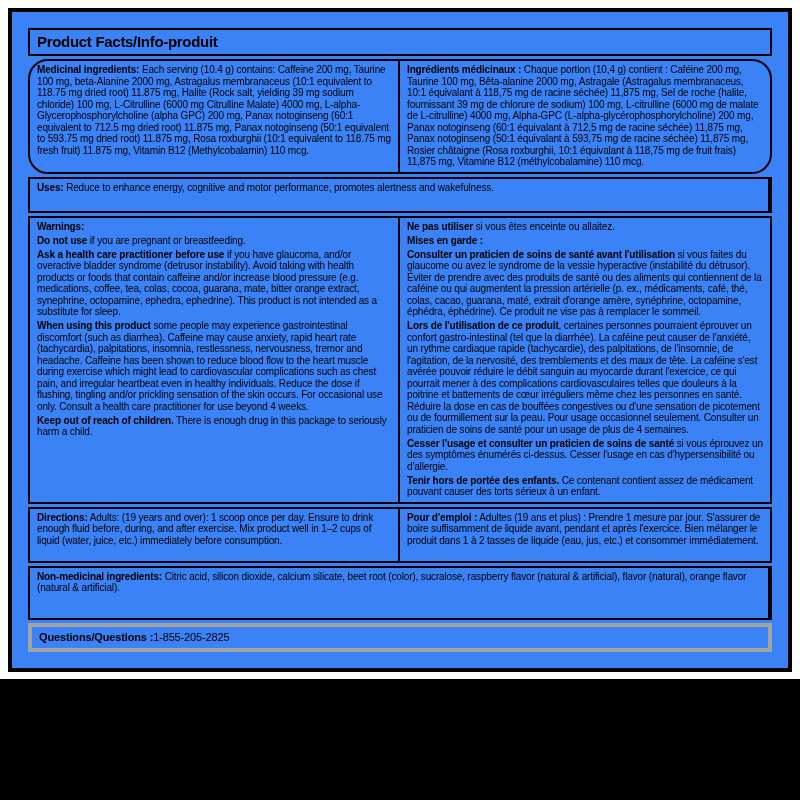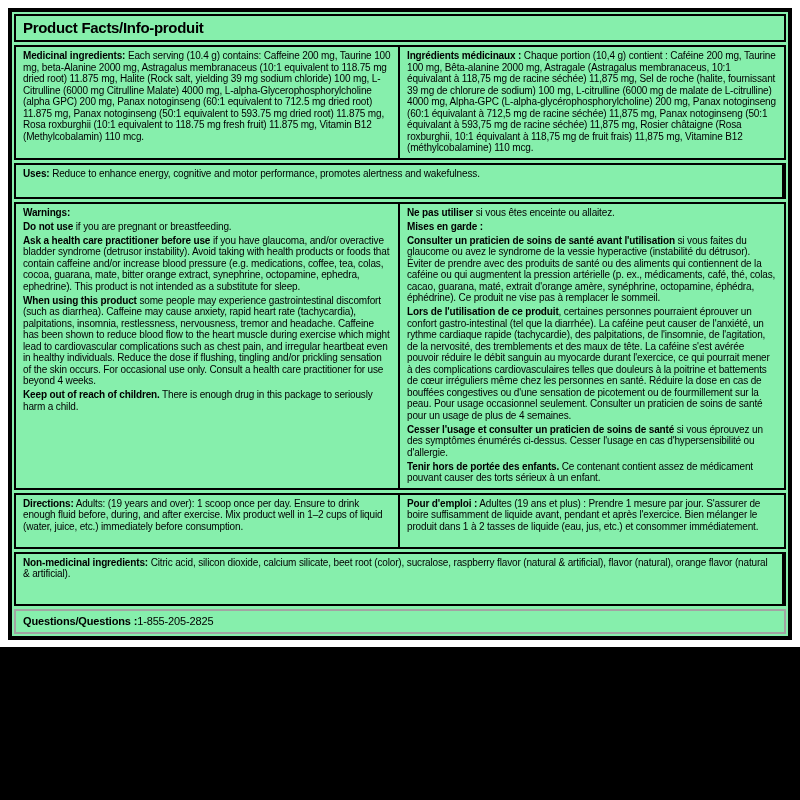--- a/index.html
+++ b/index.html
@@ -11,22 +11,22 @@
     color: #000000;
     font-family: "Liberation Sans", sans-serif;
     -webkit-font-smoothing: antialiased;
   }
   .page {
     background: #ffffff;
     padding: 8px 8px 7px 8px;
   }
   .frame {
     border: 4px solid #000;
-    background: #86efac;
-    padding: 2px;
+    background: #3b82f6;
+    padding: 16px;
   }
   .titlebox {
     border: 2px solid #000;
     padding: 3px 7px 4px;
     margin-bottom: 3px;
     font-size: 15px;
     font-weight: bold;
     letter-spacing: -0.3px;
   }
   .sec {
@@ -40,27 +40,27 @@
     flex: 1 1 50%;
     padding: 3px 7px 4px 7px;
     font-size: 10px;
     line-height: 11.5px;
     letter-spacing: -0.15px;
   }
   .col.en { border-right: 2px solid #000; }
   .col p { margin: 0 0 2.5px 0; }
   .col p:last-child { margin-bottom: 0; }
   b { font-weight: bold; }
-  .sec-medicinal   { min-height: 112px; }
+  .sec-medicinal   { min-height: 112px; border-radius: 20px; }
   .sec-uses        { min-height: 36px; }
   .sec-warnings    { min-height: 284px; }
   .sec-directions  { min-height: 56px; }
   .sec-nonmed      { min-height: 54px; }
   .questions-row {
-    border: 2px solid #a3a3a3;
+    border: 4px solid #a3a3a3;
     padding: 4px 7px 5px 7px;
     font-size: 11px;
     letter-spacing: -0.15px;
     min-height: 22px;
   }
 </style>
 </head>
 <body>
 
 <div class="page">

